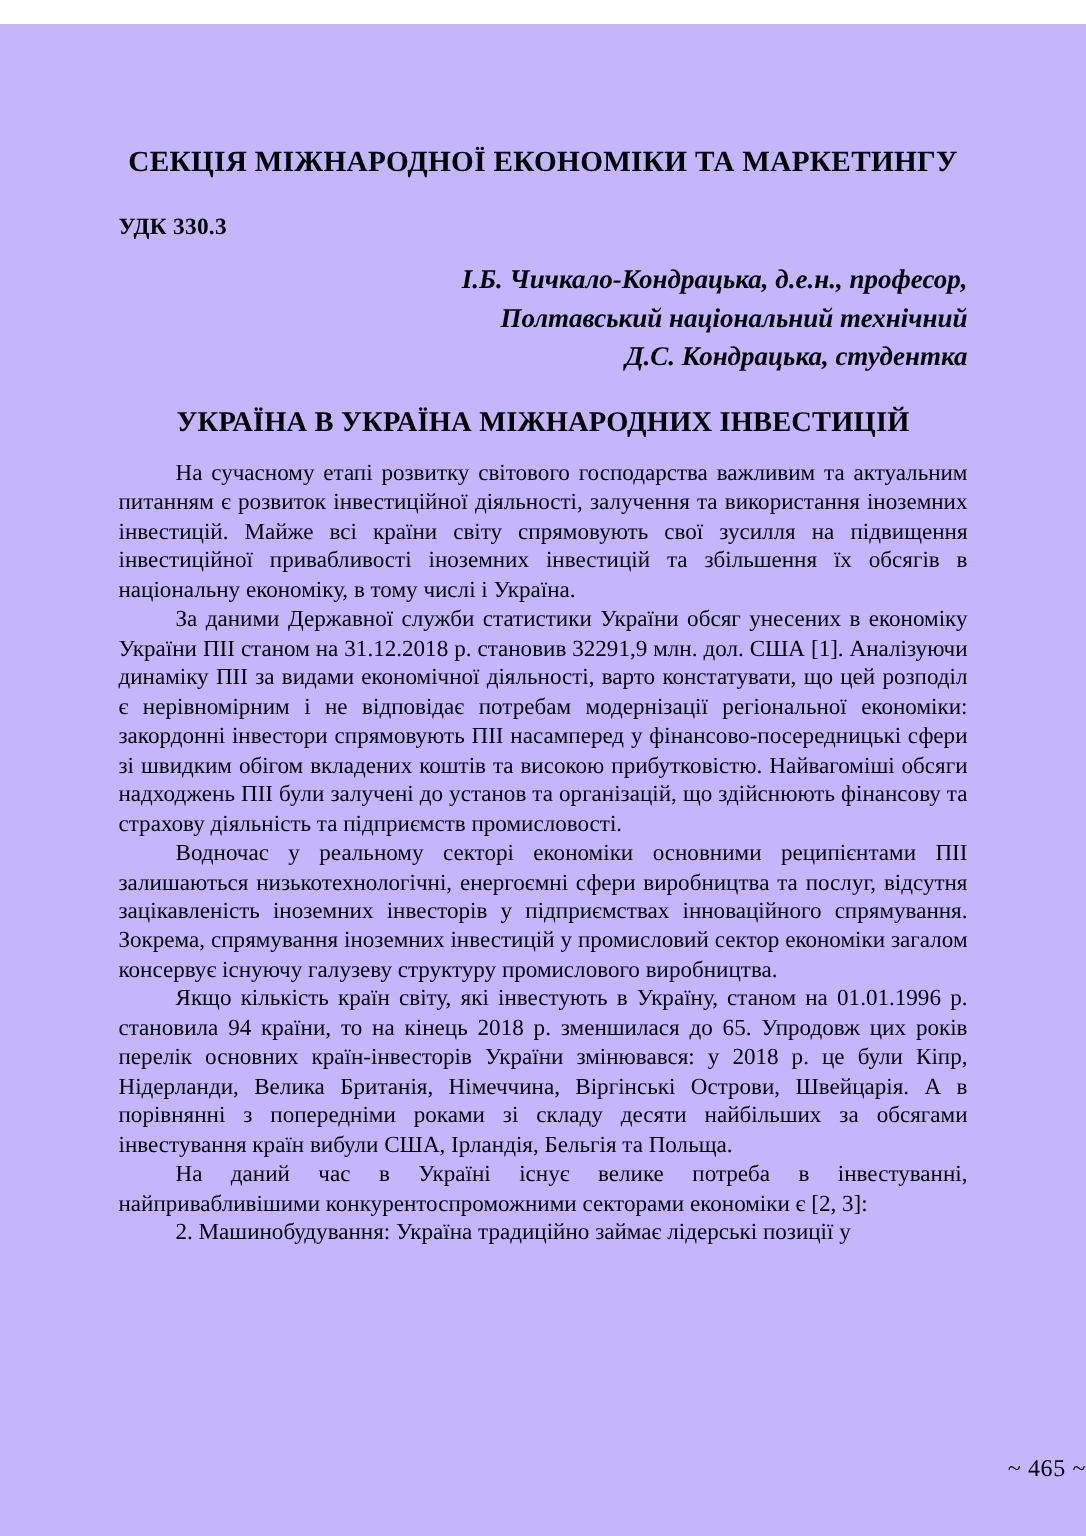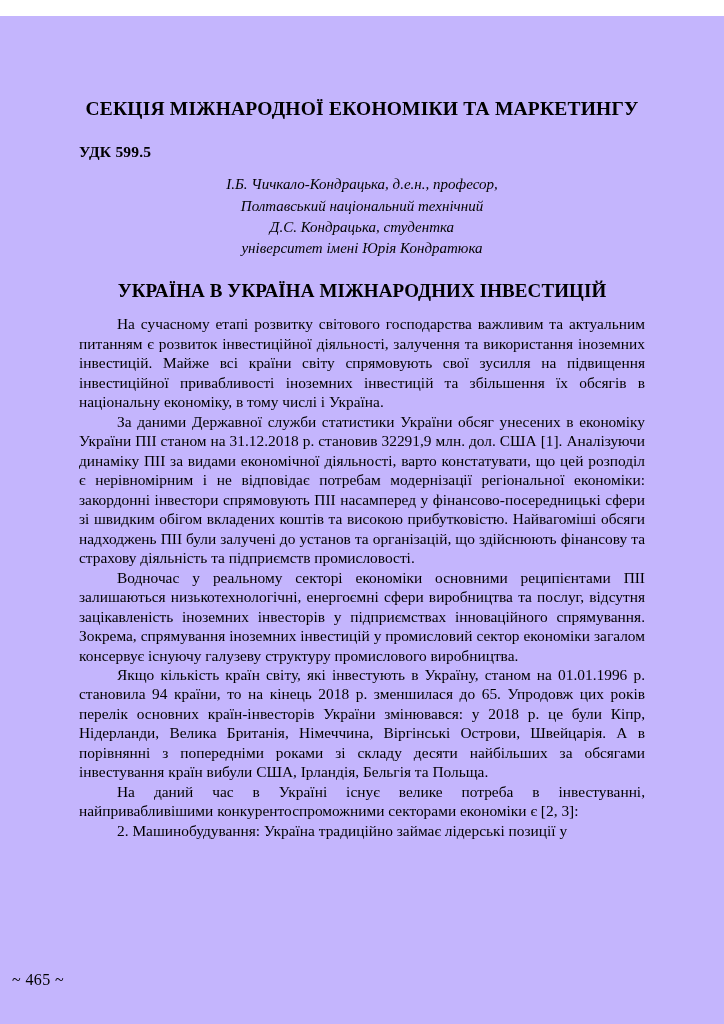--- a/index.html
+++ b/index.html
@@ -49,24 +49,25 @@
     font-size: 15.5px;
     font-weight: bold;
     text-align: left;
     letter-spacing: 0.2px;
   }
 
   
   .authors {
     margin: 0;
     padding-top: 13px;
-    text-align: center;
+    text-align: right;
     font-style: italic;
-    font-size: 15px;
+    font-size: 18px;
     line-height: 1.42;
+    font-weight: bold;
   }
   .authors .line {
     display: block;
     white-space: nowrap;
   }
 
   
   .article-title {
     margin: 0;
     padding-top: 19px;
@@ -87,44 +88,43 @@
     line-height: 1.265;
     text-align: justify;
     text-justify: inter-word;
     text-indent: 38px;
     hyphens: none;
   }
 
   
   .page-number {
     position: absolute;
-    left: 12px;
+    left: 0;
     right: 0;
     top: 955px;
-    text-align: left;
+    text-align: right;
     font-size: 16px;
     letter-spacing: 0.4px;
   }
 </style>
 </head>
 <body>
 
 <div class="page">
 
   <div class="content">
 
     <h1 class="section-title">СЕКЦІЯ МІЖНАРОДНОЇ ЕКОНОМІКИ ТА МАРКЕТИНГУ</h1>
 
-    <div class="udc">УДК 599.5</div>
+    <div class="udc">УДК 330.3</div>
 
     <div class="authors">
       <span class="line">І.Б. Чичкало-Кондрацька, д.е.н., професор,</span>
       <span class="line">Полтавський національний технічний</span>
       <span class="line">Д.С. Кондрацька, студентка</span>
-      <span class="line">університет імені Юрія Кондратюка</span>
     </div>
 
     <h2 class="article-title">УКРАЇНА В УКРАЇНА МІЖНАРОДНИХ ІНВЕСТИЦІЙ</h2>
 
     <div class="body-text">
       <p>На сучасному етапі розвитку світового господарства важливим та актуальним питанням є розвиток інвестиційної діяльності, залучення та використання іноземних інвестицій. Майже всі країни світу спрямовують свої зусилля на підвищення інвестиційної привабливості іноземних інвестицій та збільшення їх обсягів в національну економіку, в тому числі і Україна.</p>
       <p>За даними Державної служби статистики України обсяг унесених в економіку України ПІІ станом на 31.12.2018 р. становив 32291,9 млн. дол. США [1]. Аналізуючи динаміку ПІІ за видами економічної діяльності, варто констатувати, що цей розподіл є нерівномірним і не відповідає потребам модернізації регіональної економіки: закордонні інвестори спрямовують ПІІ насамперед у фінансово-посередницькі сфери зі швидким обігом вкладених коштів та високою прибутковістю. Найвагоміші обсяги надходжень ПІІ були залучені до установ та організацій, що здійснюють фінансову та страхову діяльність та підприємств промисловості.</p>
       <p>Водночас у реальному секторі економіки основними реципієнтами ПІІ залишаються низькотехнологічні, енергоємні сфери виробництва та послуг, відсутня зацікавленість іноземних інвесторів у підприємствах інноваційного спрямування. Зокрема, спрямування іноземних інвестицій у промисловий сектор економіки загалом консервує існуючу галузеву структуру промислового виробництва.</p>
       <p>Якщо кількість країн світу, які інвестують в Україну, станом на 01.01.1996 р. становила 94 країни, то на кінець 2018 р. зменшилася до 65. Упродовж цих років перелік основних країн-інвесторів України змінювався: у 2018 р. це були Кіпр, Нідерланди, Велика Британія, Німеччина, Віргінські Острови, Швейцарія. А в порівнянні з попередніми роками зі складу десяти найбільших за обсягами інвестування країн вибули США, Ірландія, Бельгія та Польща.</p>
       <p>На даний час в Україні існує велике потреба в інвестуванні, найпривабливішими конкурентоспроможними секторами економіки є [2, 3]:</p>

